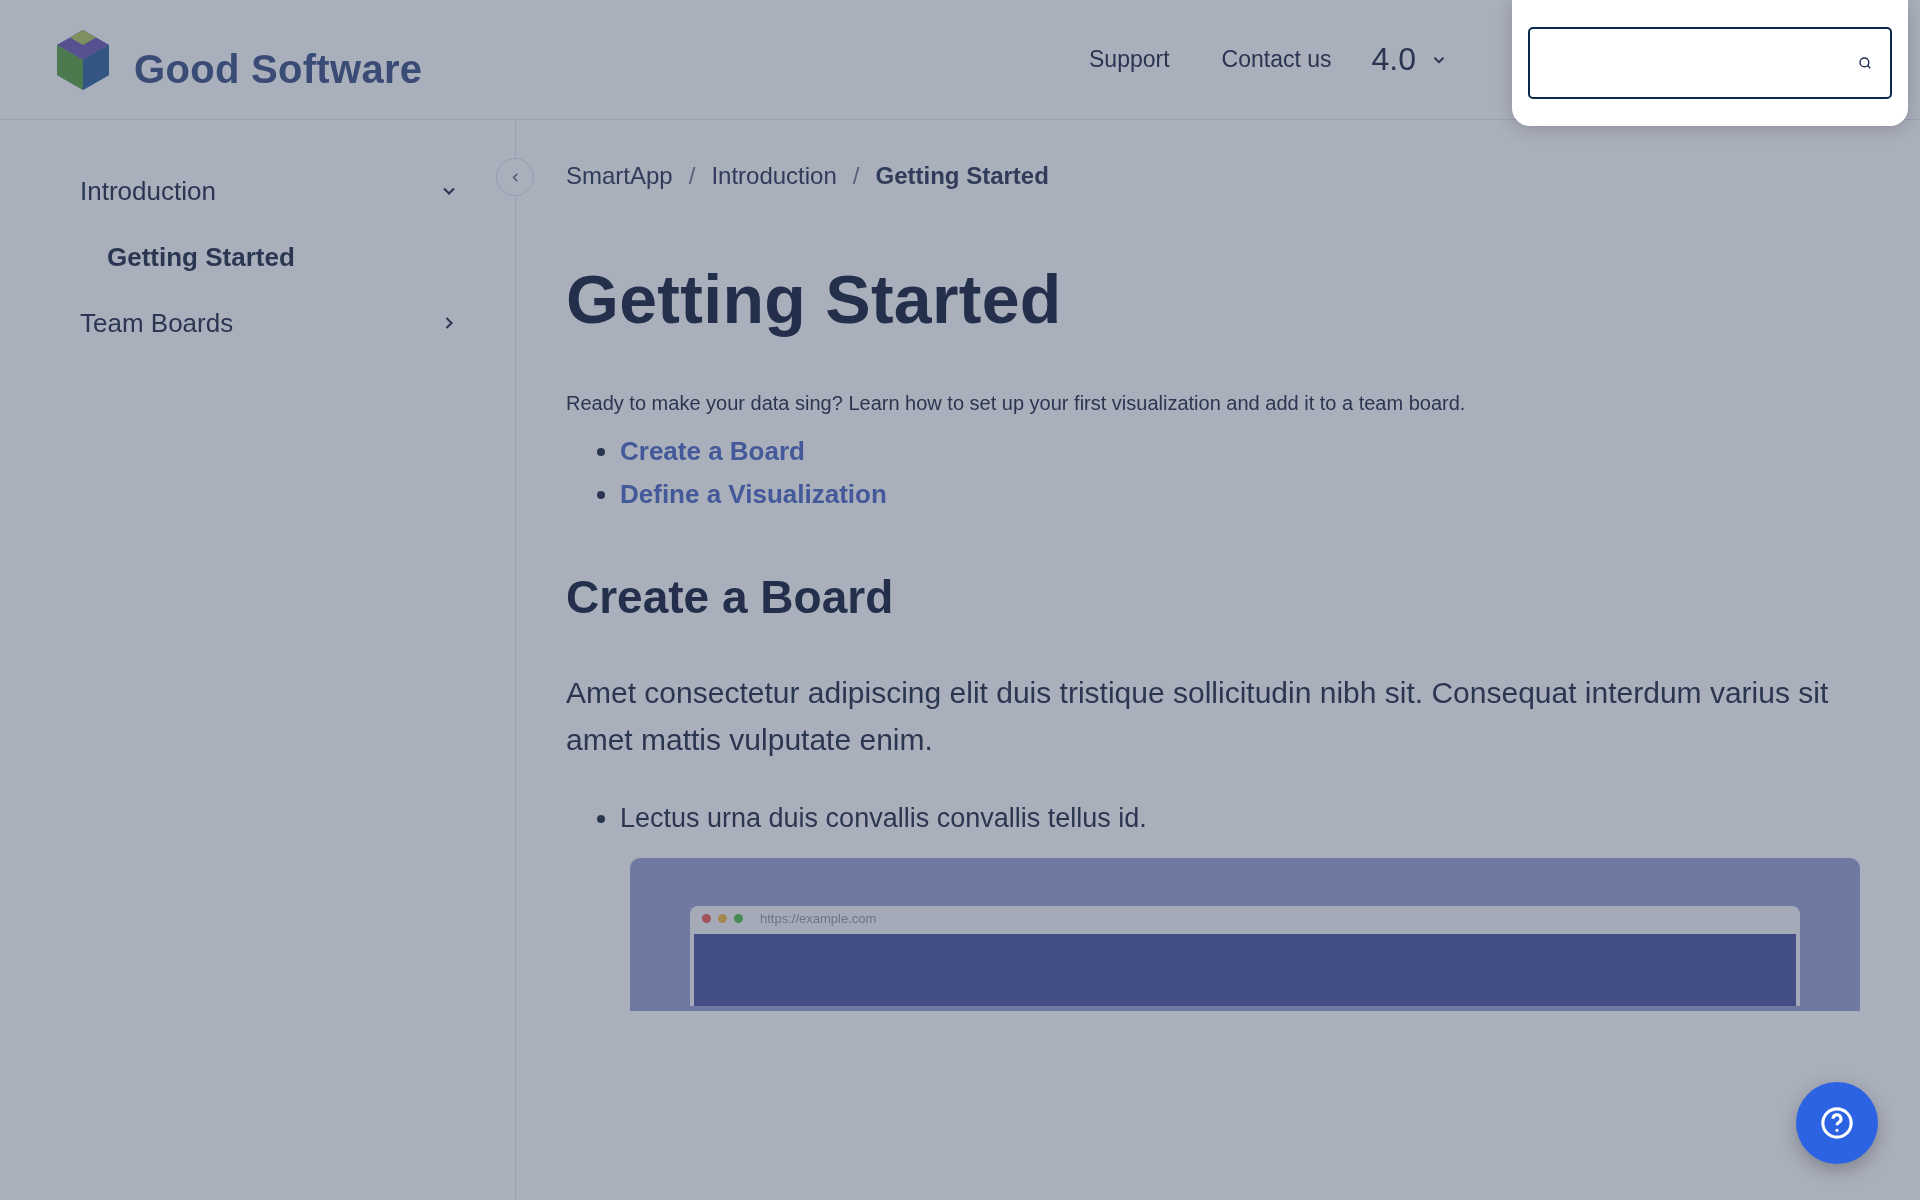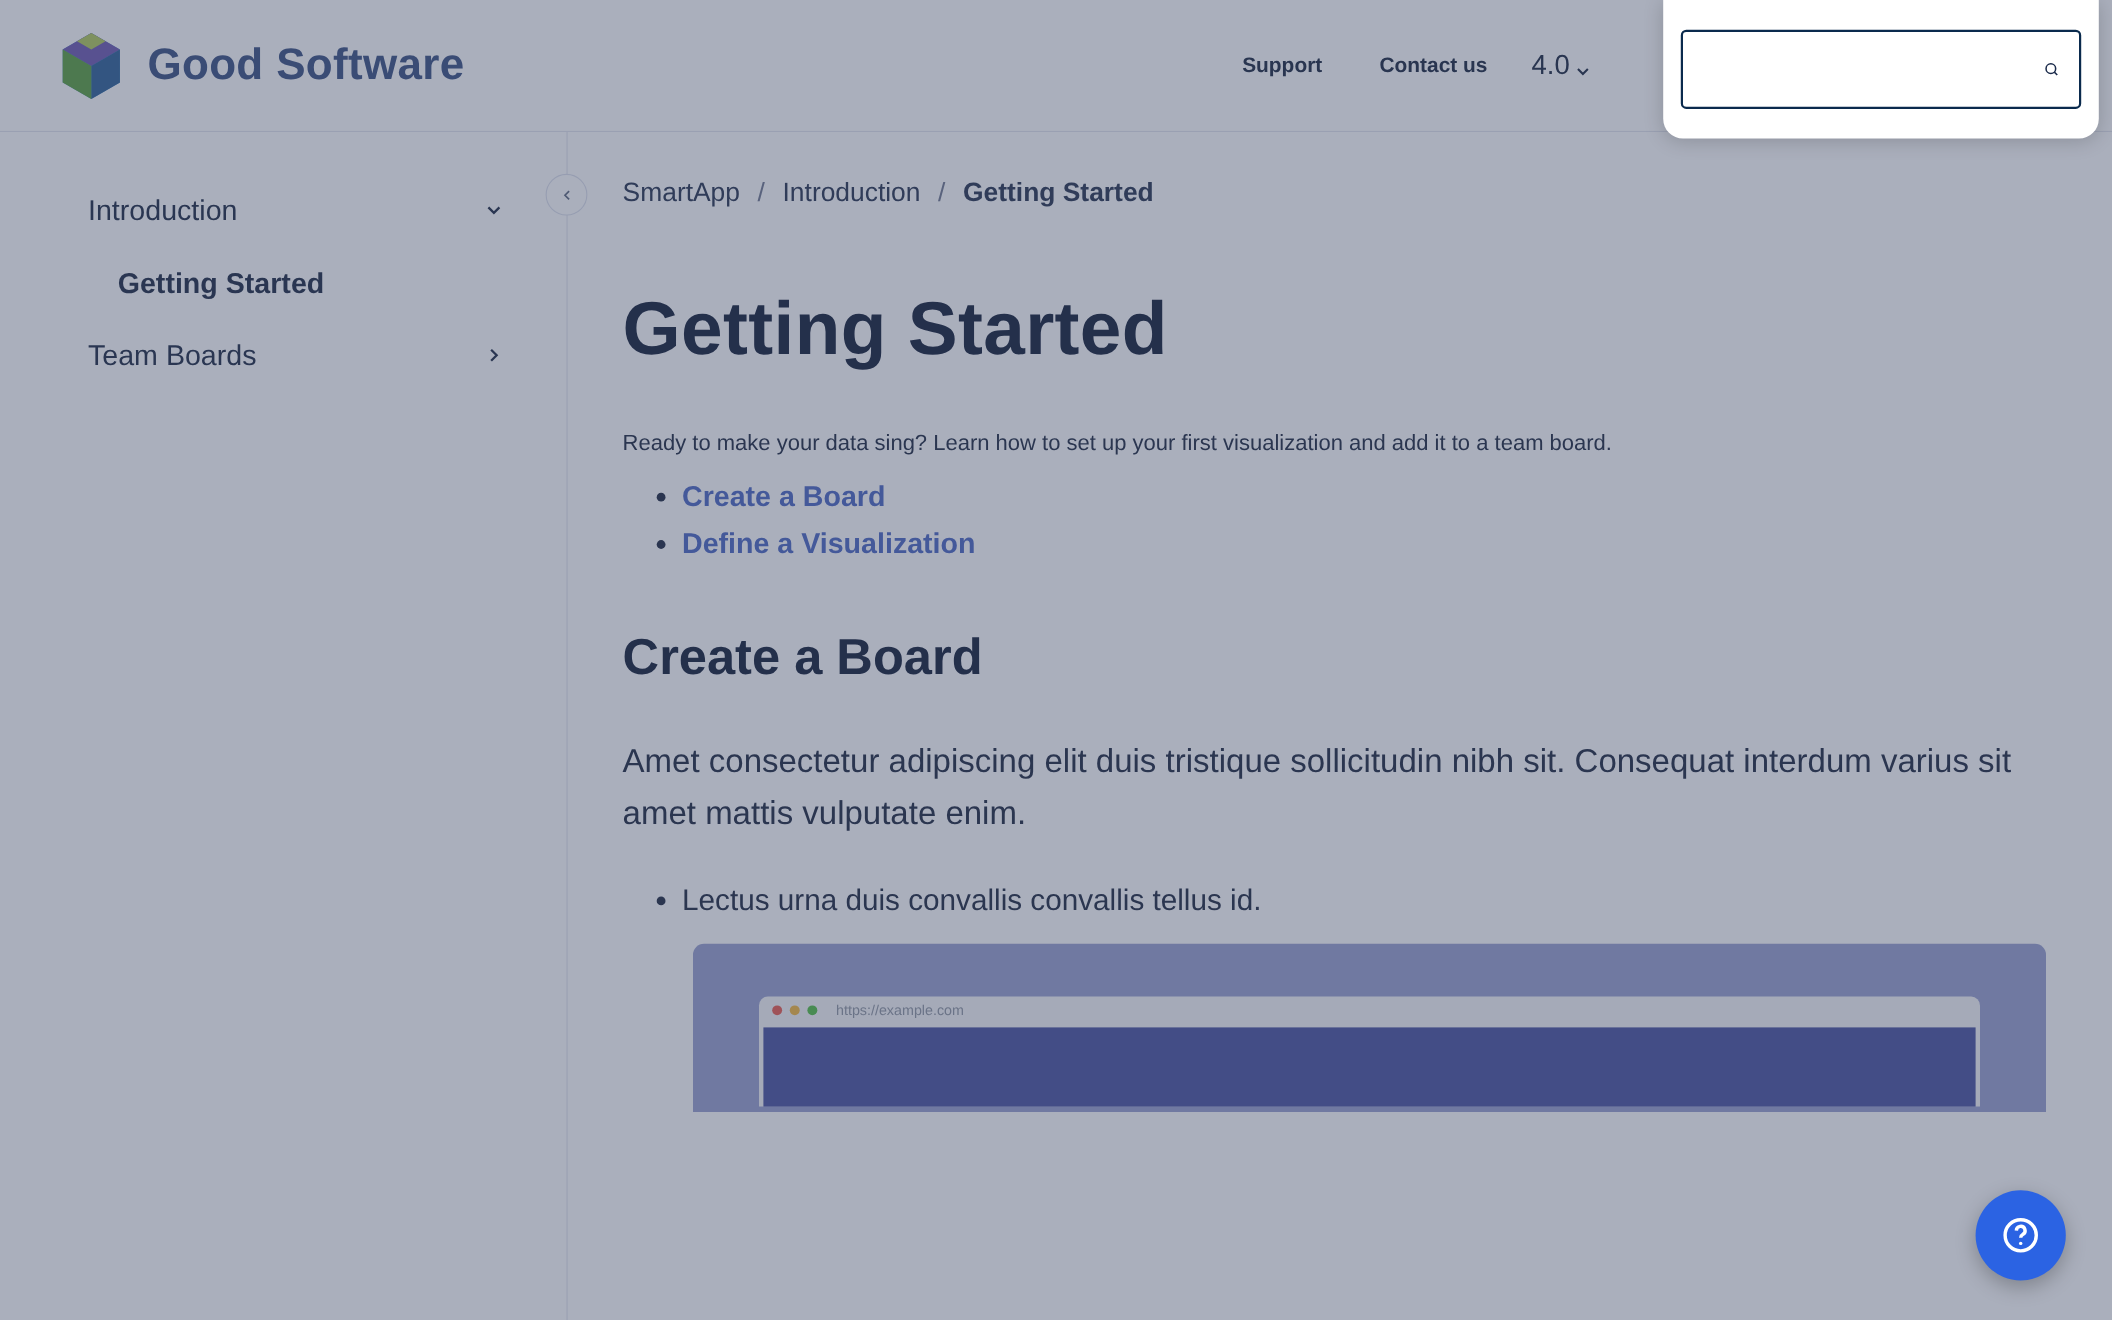--- a/index.html
+++ b/index.html
@@ -4,30 +4,30 @@
   <style>
     * { box-sizing: border-box; margin: 0; padding: 0; }
     html, body { width: 1920px; height: 1200px; overflow: hidden; font-family: -apple-system, BlinkMacSystemFont, "Segoe UI", Helvetica, Arial, sans-serif; }
     body { position: relative; background: #fff; }
 
     
     .dim { position: absolute; inset: 0; background: rgba(32,44,80,0.38); z-index: 10; pointer-events: none; }
 
     
     .header { position: relative; display: flex; align-items: center; height: 120px; border-bottom: 1px solid #e5e7ef; padding: 0 54px; }
-    .logo-wrap { display: flex; align-items: center; gap: 22px; }
+    .logo-wrap { display: flex; align-items: flex-end; gap: 22px; }
     .logo-hex { width: 58px; height: 64px; position: relative; }
     .logo-hex svg { width: 58px; height: 64px; display: block; }
     .logo-text { font-size: 40px; font-weight: 650; color: #4b5f8d; letter-spacing: 0.3px; }
 
     .header-spacer { flex: 1; }
     .nav { display: flex; align-items: center; gap: 52px; margin-right: 40px; }
-    .nav a { font-size: 19px; color: #2f3b52; text-decoration: none; font-weight: 700; }
+    .nav a { font-size: 23px; color: #2f3b52; text-decoration: none; font-weight: 400; }
 
-    .version { display: flex; align-items: flex-end; gap: 3px; font-size: 25px; color: #2f3b52; margin-right: 22px; cursor: pointer; }
+    .version { display: flex; align-items: center; gap: 14px; font-size: 32px; color: #2f3b52; margin-right: 22px; cursor: pointer; }
     .version .chev { width: 18px; height: 18px; }
 
     
     .search-hi { position: absolute; top: 0; right: 12px; width: 396px; height: 126px; background: #fff; border-radius: 0 0 18px 18px; z-index: 20; display: flex; align-items: center; justify-content: center; padding: 0 16px; box-shadow: 0 2px 18px rgba(0,0,0,0.18); }
     .search-box { width: 364px; height: 72px; border: 2.5px solid #0a2a4d; border-radius: 5px; display: flex; align-items: center; padding: 0 18px; background: #fff; }
     .search-box input { flex: 1; border: none; outline: none; font-size: 24px; background: transparent; }
     .search-box .mag { width: 32px; height: 32px; stroke: #1b2b4b; }
 
     
     .body { display: flex; height: calc(1200px - 120px); }

